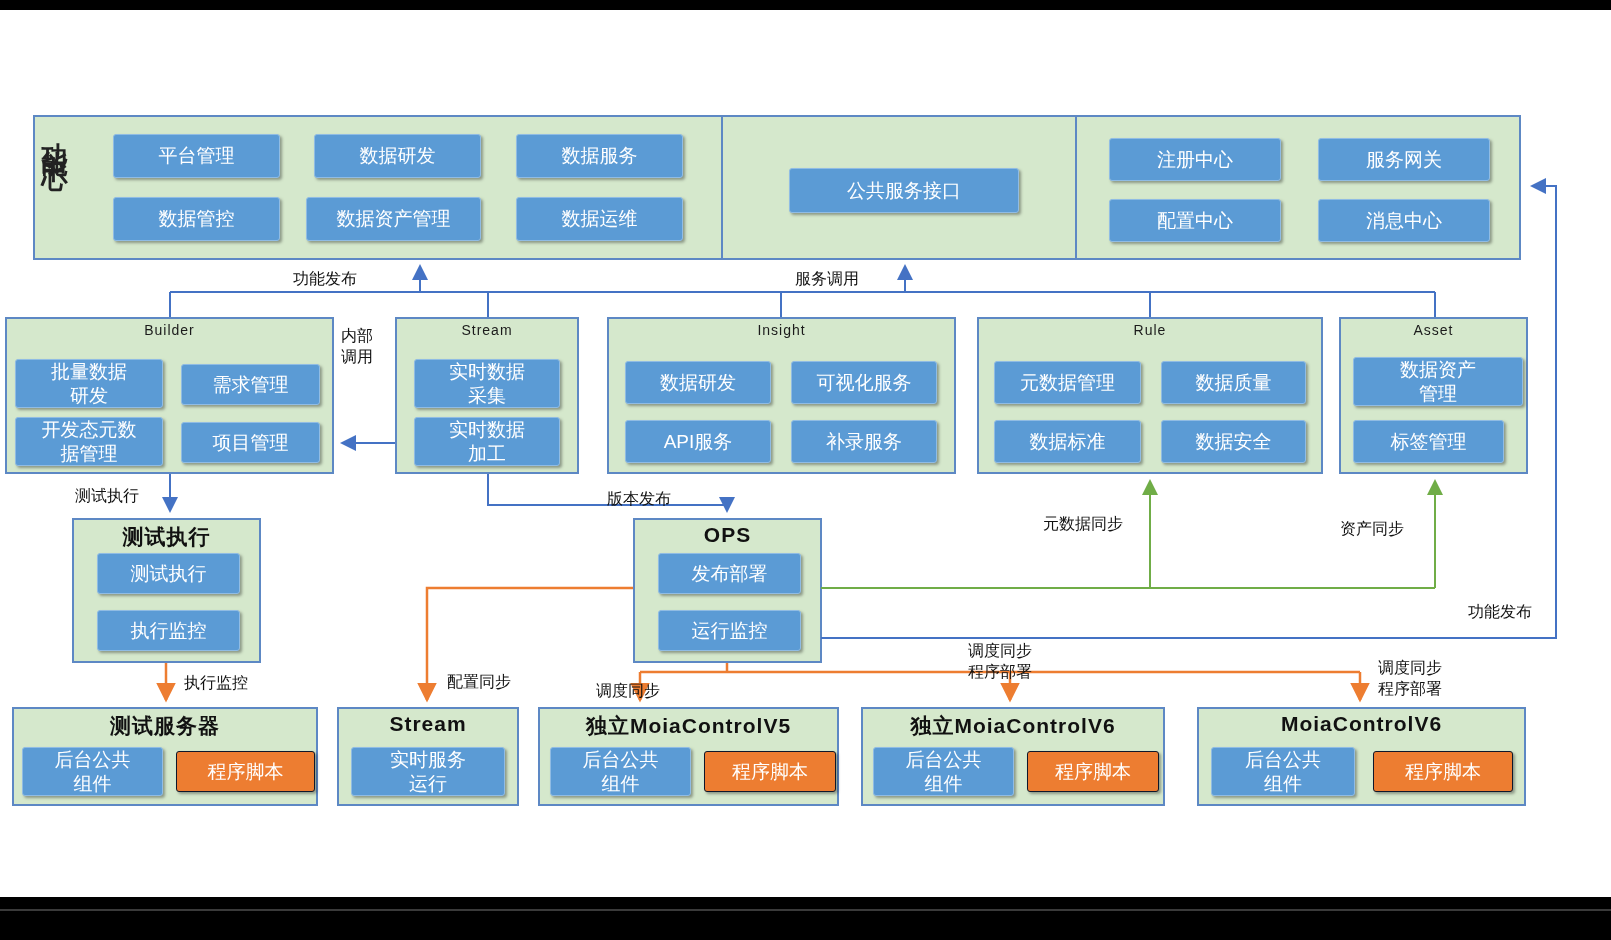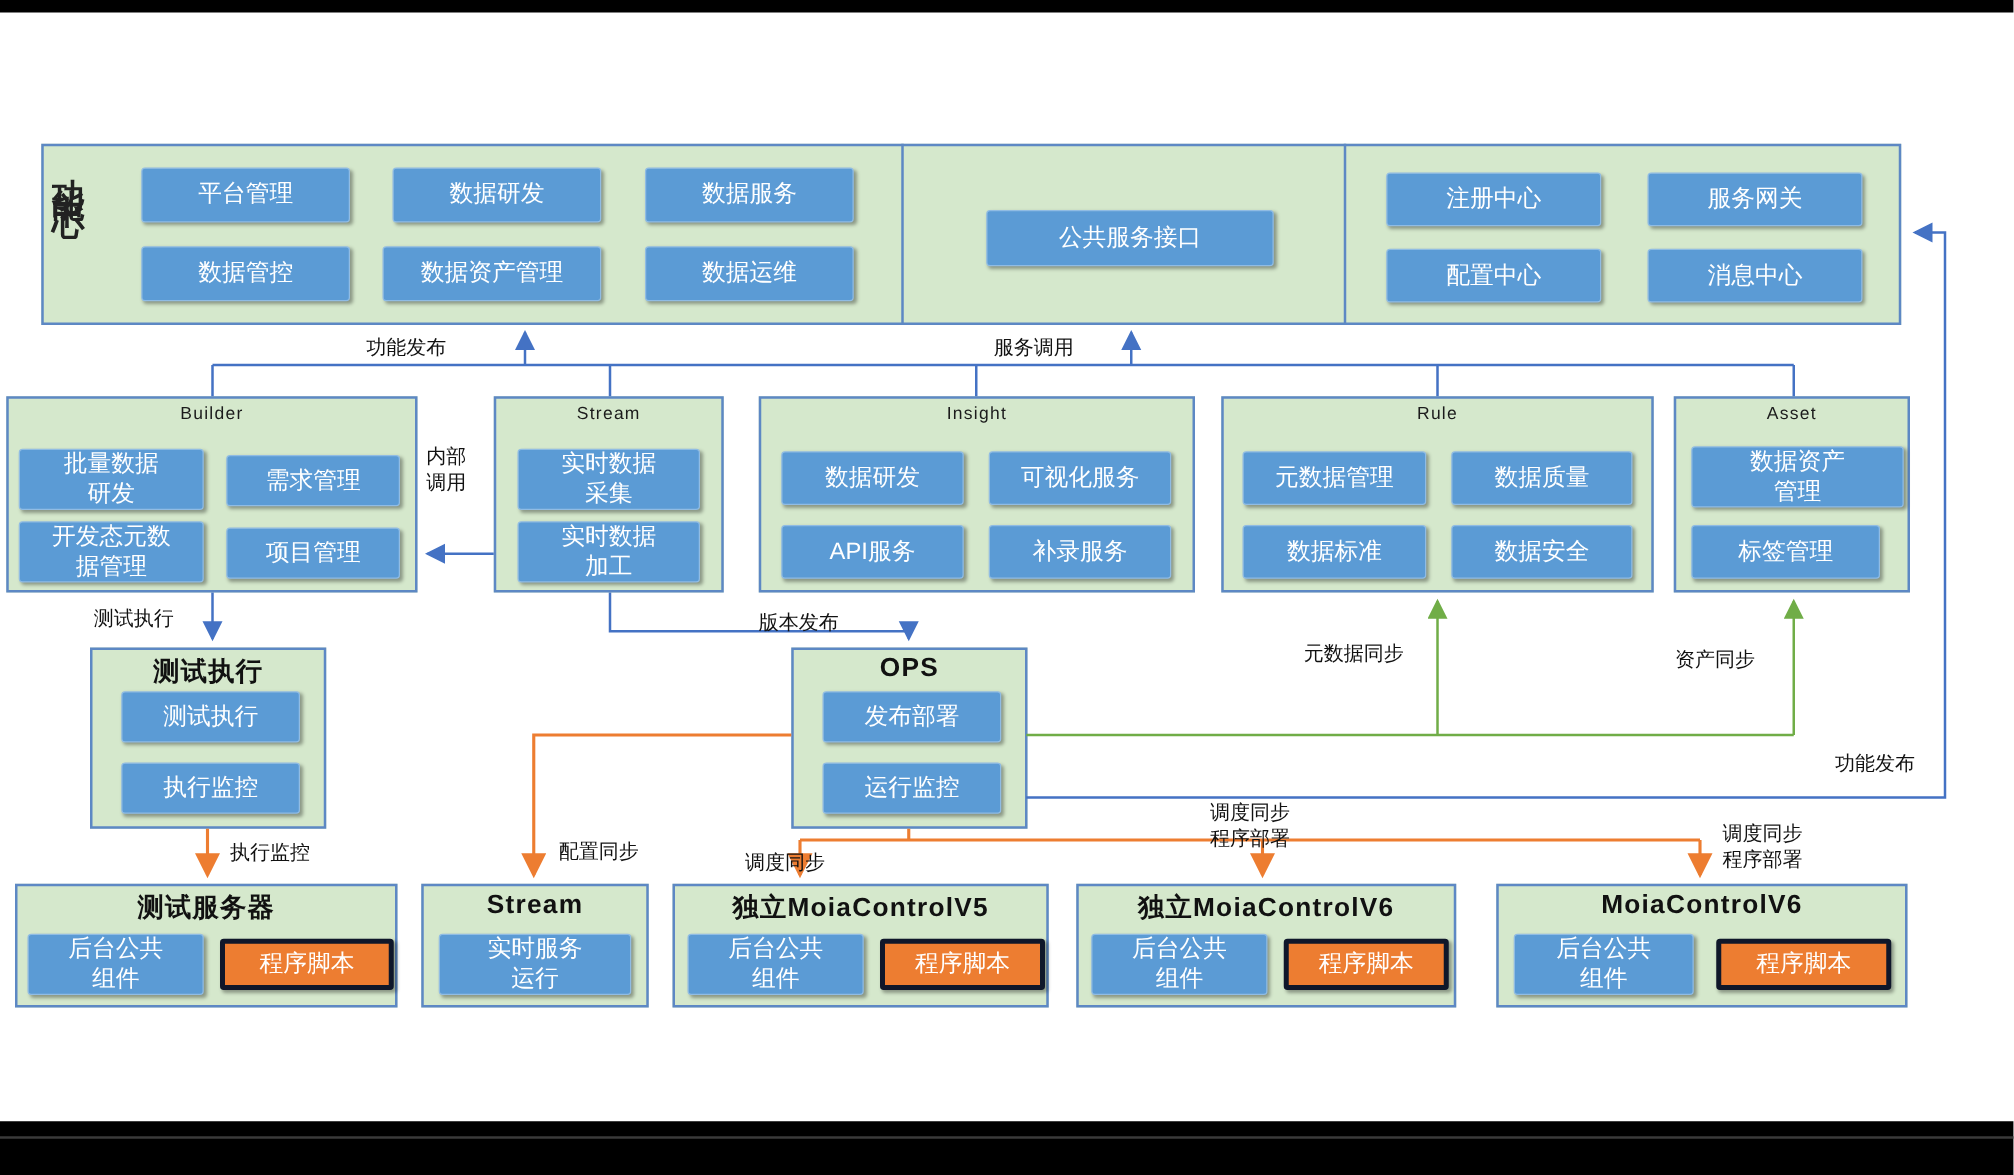--- a/index.html
+++ b/index.html
@@ -6,21 +6,21 @@
   #page{position:relative;width:1611px;height:940px;background:#ffffff;overflow:hidden;
         font-family:"Liberation Sans","DejaVu Sans",sans-serif;}
   .abs{position:absolute;box-sizing:border-box;}
   .bar{background:#000;}
   .gbox{background:#d5e8cc;border:2px solid #5d88c4;}
   .divider{background:#5d88c4;}
   .btn{display:flex;align-items:center;justify-content:center;text-align:center;
        color:#fff;font-size:19px;line-height:1.22;border-radius:3px;
        box-shadow:2px 2px 3px rgba(0,0,0,.35);white-space:pre-line;}
   .btn.blue{background:#5b9bd5;border:1px solid #90bce4;}
-  .btn.orange{background:#ed7d31;border:4px solid #0f172a;}
+  .btn.orange{background:#ed7d31;border:1px solid #0f172a;}
   .mtitle{font-size:14px;color:#1b1b1b;text-align:center;letter-spacing:1px;}
   .btitle{font-size:21px;font-weight:bold;color:#111;text-align:center;letter-spacing:1px;}
   .albl{font-size:16px;font-weight:normal;color:#111;white-space:pre-line;line-height:1.3;}
   .vtitle{writing-mode:vertical-rl;text-orientation:upright;font-size:26px;font-weight:bold;
           color:#222;line-height:1;letter-spacing:7px;}
   svg{position:absolute;left:0;top:0;pointer-events:none;}
 </style>
 </head>
 <body>
 
@@ -156,21 +156,21 @@
       <path d="M727 663 V672"></path>
       <path d="M640 672 H1360"></path>
       <path d="M640 672 V700" marker-end="url(#ao)"></path>
       <path d="M1010 672 V700" marker-end="url(#ao)"></path>
       <path d="M1360 672 V700" marker-end="url(#ao)"></path>
     </g>
   </svg>
 
   <div class="abs albl" style="left:293px;top:269px">功能发布</div>
   <div class="abs albl" style="left:795px;top:269px">服务调用</div>
-  <div class="abs albl" style="left:341px;top:356px">内部
+  <div class="abs albl" style="left:341px;top:326px">内部
 调用</div>
   <div class="abs albl" style="left:75px;top:486px">测试执行</div>
   <div class="abs albl" style="left:607px;top:489px">版本发布</div>
   <div class="abs albl" style="left:1043px;top:514px">元数据同步</div>
   <div class="abs albl" style="left:1340px;top:519px">资产同步</div>
   <div class="abs albl" style="left:1468px;top:602px">功能发布</div>
   <div class="abs albl" style="left:184px;top:673px">执行监控</div>
   <div class="abs albl" style="left:447px;top:672px">配置同步</div>
   <div class="abs albl" style="left:596px;top:681px">调度同步</div>
   <div class="abs albl" style="left:968px;top:641px">调度同步

